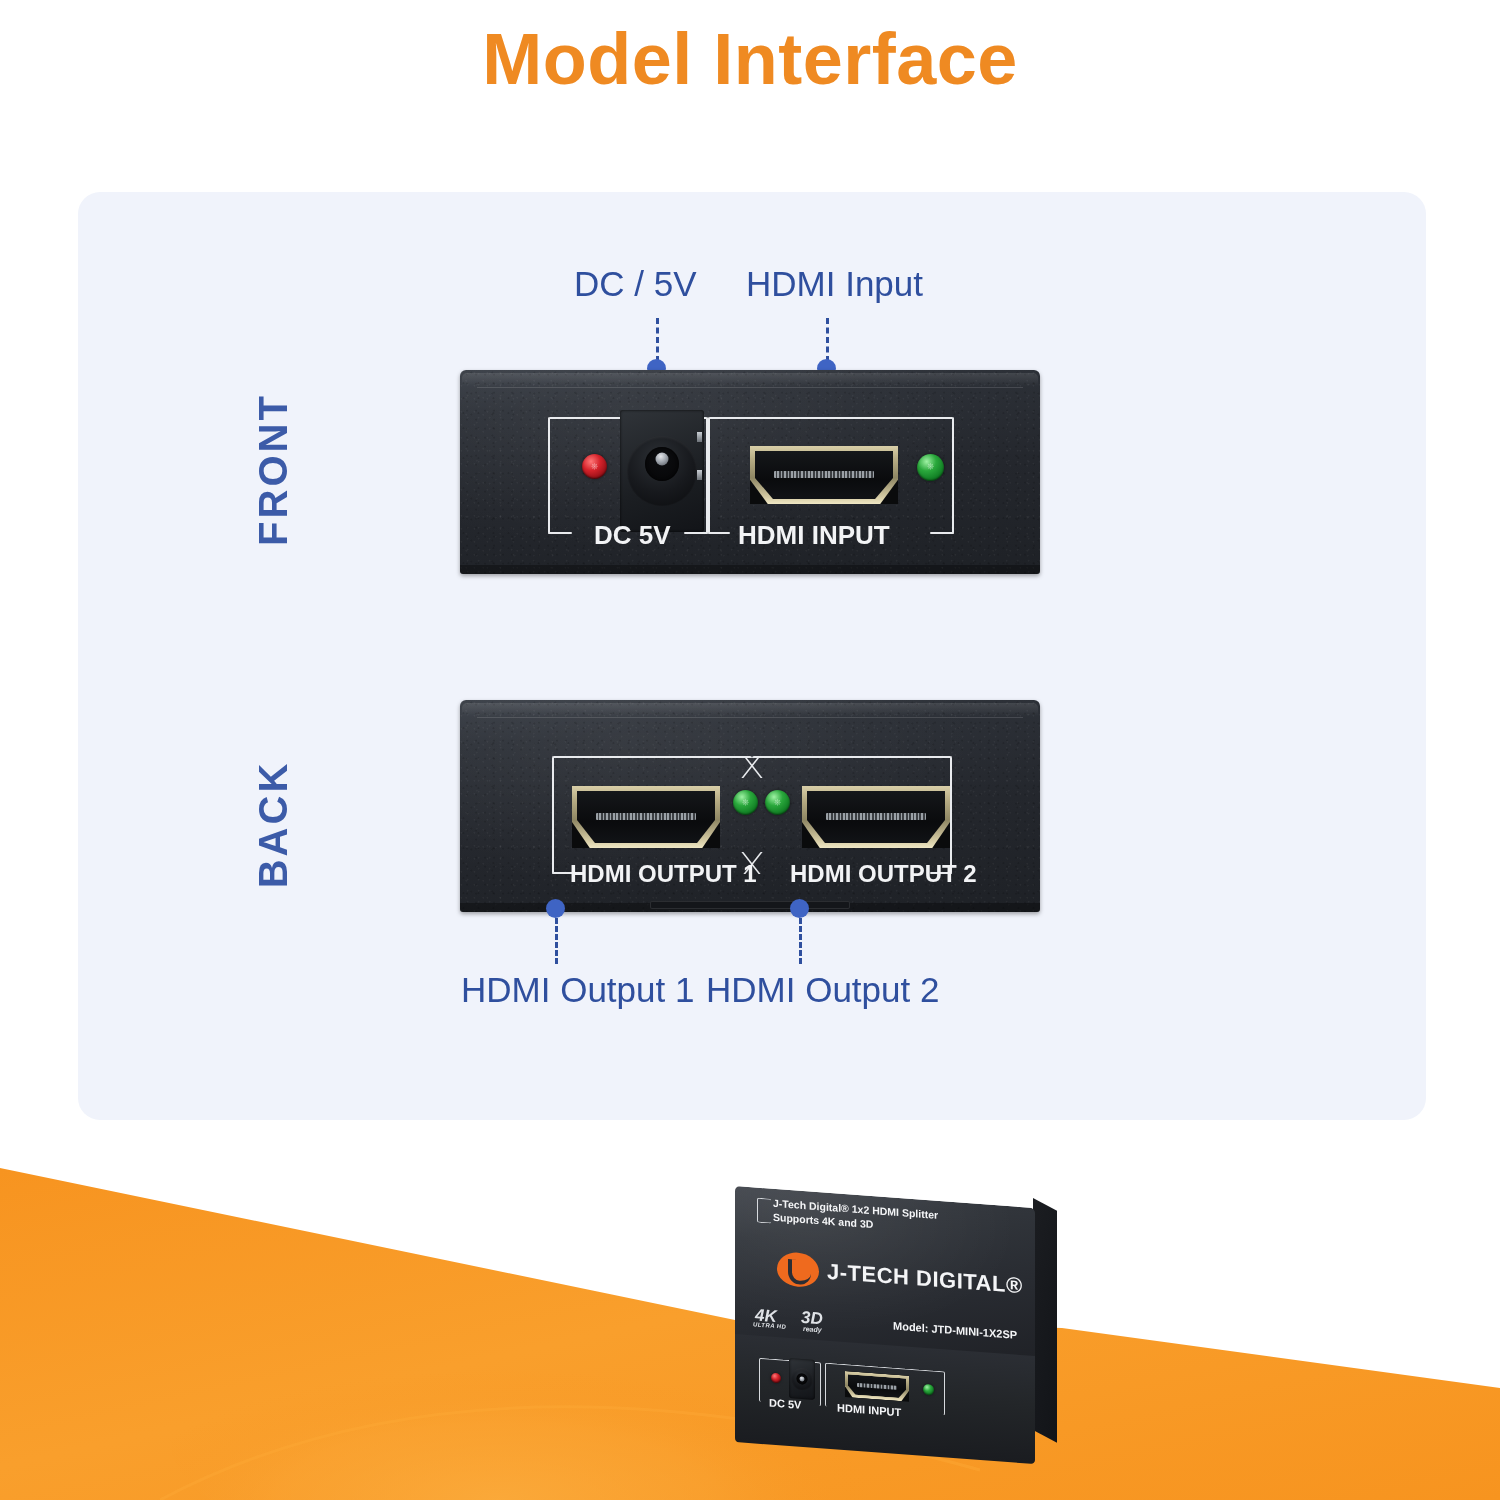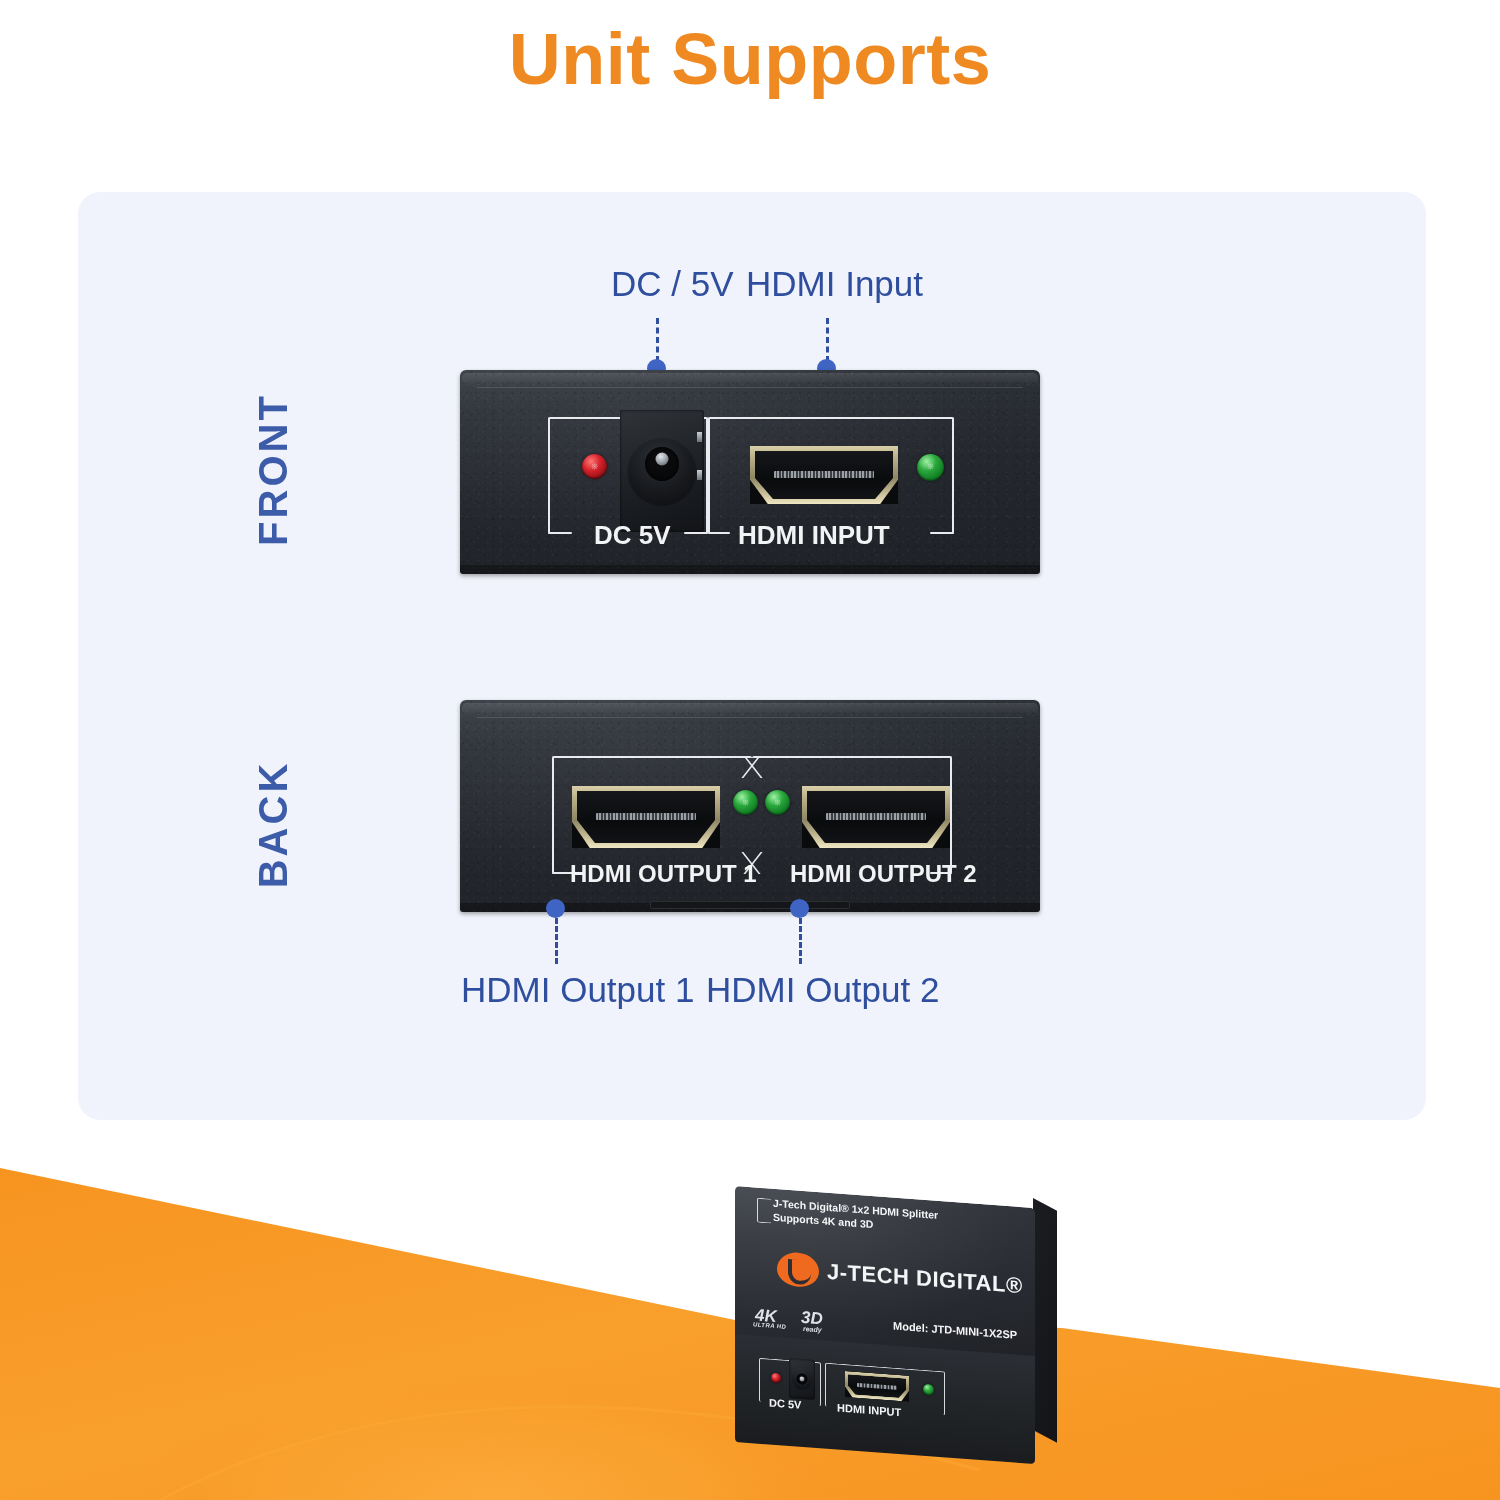--- a/index.html
+++ b/index.html
@@ -321,28 +321,28 @@
     position: absolute;
     color: #dfe2e6;
     font-weight: bold;
     font-style: italic;
     white-space: nowrap;
   }
 </style>
 </head>
 <body>
 
-<div class="page-title">Unit Supports</div>
+<div class="page-title">Model Interface</div>
 
 <div class="diagram-panel">
 
   <div class="side-label front">FRONT</div>
   <div class="side-label back">BACK</div>
 
-  <div class="callout-label" style="left: 533px; top: 72px;">DC / 5V</div>
+  <div class="callout-label" style="left: 496px; top: 72px;">DC / 5V</div>
   <div class="leader-line" style="left: 578px; top: 126px; height: 44px;"></div>
   <div class="leader-dot" style="left: 569px; top: 167px;"></div>
 
   <div class="callout-label" style="left: 668px; top: 72px;">HDMI Input</div>
   <div class="leader-line" style="left: 748px; top: 126px; height: 44px;"></div>
   <div class="leader-dot" style="left: 739px; top: 167px;"></div>
 
   <div class="device" style="left: 382px; top: 178px; width: 580px; height: 204px;">
     <div class="device-top-bevel"></div>
     <div class="device-inner-edge"></div>

